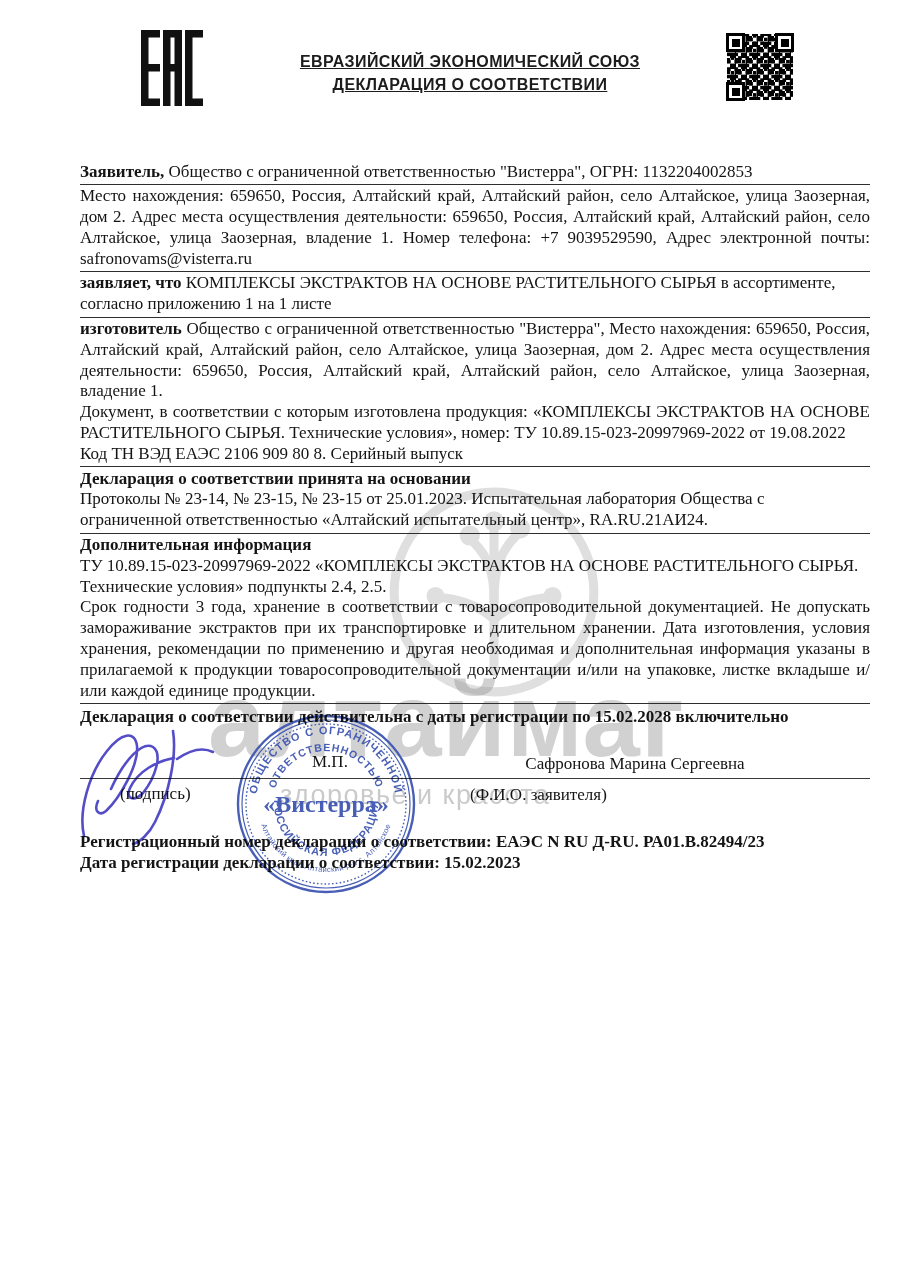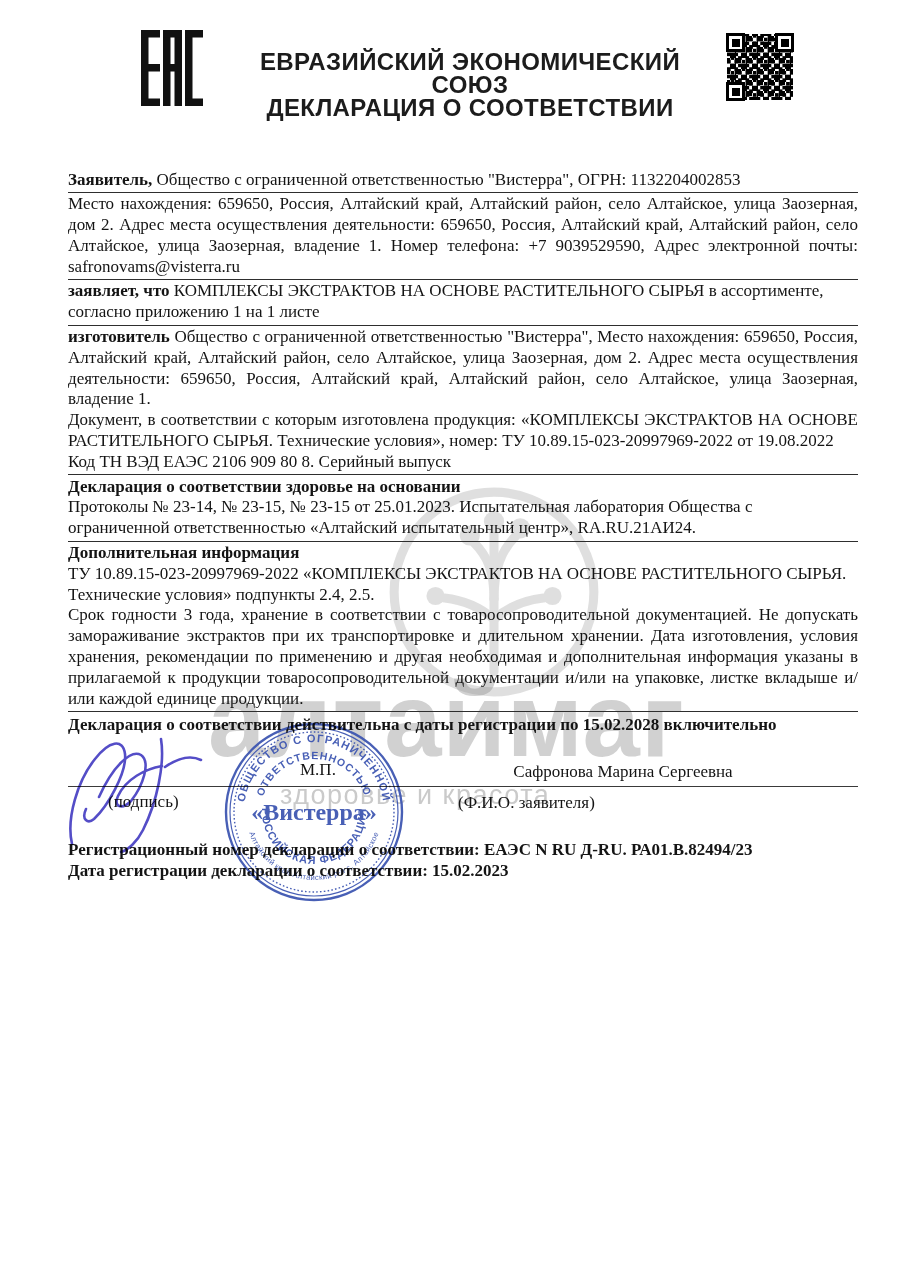--- a/index.html
+++ b/index.html
@@ -5,21 +5,21 @@
   html,body{margin:0;padding:0;background:#888;}
   .page{
     position:relative;width:900px;height:1273px;margin:0 auto;background:#ffffff;
     font-family:"Liberation Serif","DejaVu Serif",serif;color:#141414;overflow:hidden;
   }
   
   .eac-mark{position:absolute;left:141px;top:30px;width:62px;height:76px;}
   .doc-title{
     position:absolute;left:220px;top:50px;width:500px;text-align:center;
     font-family:"Liberation Sans","DejaVu Sans",sans-serif;font-weight:bold;
-    font-size:24px;line-height:23px;letter-spacing:.4px;color:#1c1c1c;
+    font-size:16px;line-height:23px;letter-spacing:.4px;color:#1c1c1c;text-decoration:underline;
   }
   .qr{
     position:absolute;left:723px;top:30px;width:74px;height:74px;background:#fff;
     padding:0;box-sizing:border-box;
   }
   .qr-field{
     position:absolute;left:4px;top:4px;right:4px;bottom:4px;
     background-image:
       repeating-conic-gradient(#000 0% 25%, #fff 0% 50%),
       repeating-conic-gradient(#000 0% 25%, #fff 0% 50%);
@@ -38,21 +38,21 @@
     position:absolute;left:208px;top:662px;z-index:0;
     font-family:"Liberation Sans","DejaVu Sans",sans-serif;font-weight:bold;
     font-size:103px;letter-spacing:1px;color:rgba(140,140,140,.40);text-align:right;
   }
   .wm-tagline{
     position:absolute;left:280px;top:780px;z-index:0;
     font-family:"Liberation Sans","DejaVu Sans",sans-serif;
     font-size:27px;letter-spacing:1.5px;color:rgba(158,158,158,.55);
   }
   
-  .content{position:absolute;left:68px;top:160px;width:790px;z-index:1;font-size:17px;line-height:20.8px;margin-top:8px;}
+  .content{position:absolute;left:80px;top:160px;width:790px;z-index:1;font-size:17px;line-height:20.8px;}
   .content p{margin:0;}
   .sec{padding:1.5px 0;border-bottom:1.6px solid #2e2e2e;}
   .just{text-align:justify;}
   b{font-weight:bold;}
   .validity{padding-top:3px;font-weight:bold;}
   
   .sign-zone{position:relative;height:104px;}
   .sign-rule{position:absolute;left:0;right:0;top:50px;border-top:1.5px solid #3a3a3a;}
   .sig-svg{position:absolute;left:-4px;top:-14px;z-index:3;mix-blend-mode:multiply;}
   .stamp-svg{position:absolute;left:154px;top:-16px;z-index:3;mix-blend-mode:multiply;opacity:.93;}
@@ -136,21 +136,21 @@
     </div>
 
     <div class="sec">
       <p class="just"><b>изготовитель</b><span> Общество с ограниченной ответственностью "Вистерра", Место нахождения: 659650, Россия, Алтайский край, Алтайский район, село Алтайское, улица Заозерная, дом 2. Адрес места осуществления деятельности: 659650, Россия, Алтайский край, Алтайский район, село Алтайское, улица Заозерная, владение 1.</span></p>
       <p class="just">Документ, в соответствии с которым изготовлена продукция: «КОМПЛЕКСЫ ЭКСТРАКТОВ НА ОСНОВЕ РАСТИТЕЛЬНОГО СЫРЬЯ.  Технические условия», номер: ТУ 10.89.15-023-20997969-2022 от 19.08.2022</p>
       <p>Код ТН ВЭД ЕАЭС 2106 909 80 8.  Серийный выпуск</p>
     </div>
 
 
     <div class="sec">
-      <p><b>Декларация о соответствии здоровье на основании</b></p>
+      <p><b>Декларация о соответствии принята на основании</b></p>
       <p>Протоколы № 23-14, № 23-15,  № 23-15 от 25.01.2023.  Испытательная лаборатория Общества с ограниченной ответственностью «Алтайский испытательный центр», RA.RU.21АИ24.</p>
     </div>
 
     <div class="sec">
       <p><b>Дополнительная информация</b></p>
       <p>ТУ 10.89.15-023-20997969-2022 «КОМПЛЕКСЫ ЭКСТРАКТОВ НА ОСНОВЕ РАСТИТЕЛЬНОГО СЫРЬЯ.  Технические условия» подпункты 2.4, 2.5.</p>
       <p class="just">Срок годности 3 года, хранение в соответствии с товаросопроводительной документацией. Не допускать замораживание экстрактов при их транспортировке и длительном хранении.  Дата изготовления,  условия хранения, рекомендации по применению и другая  необходимая и дополнительная информация указаны в прилагаемой к продукции товаросопроводительной документации и/или на упаковке, листке вкладыше и/или каждой единице продукции.</p>
     </div>
 
     <p class="validity">Декларация о соответствии действительна с даты регистрации по 15.02.2028 включительно</p>

